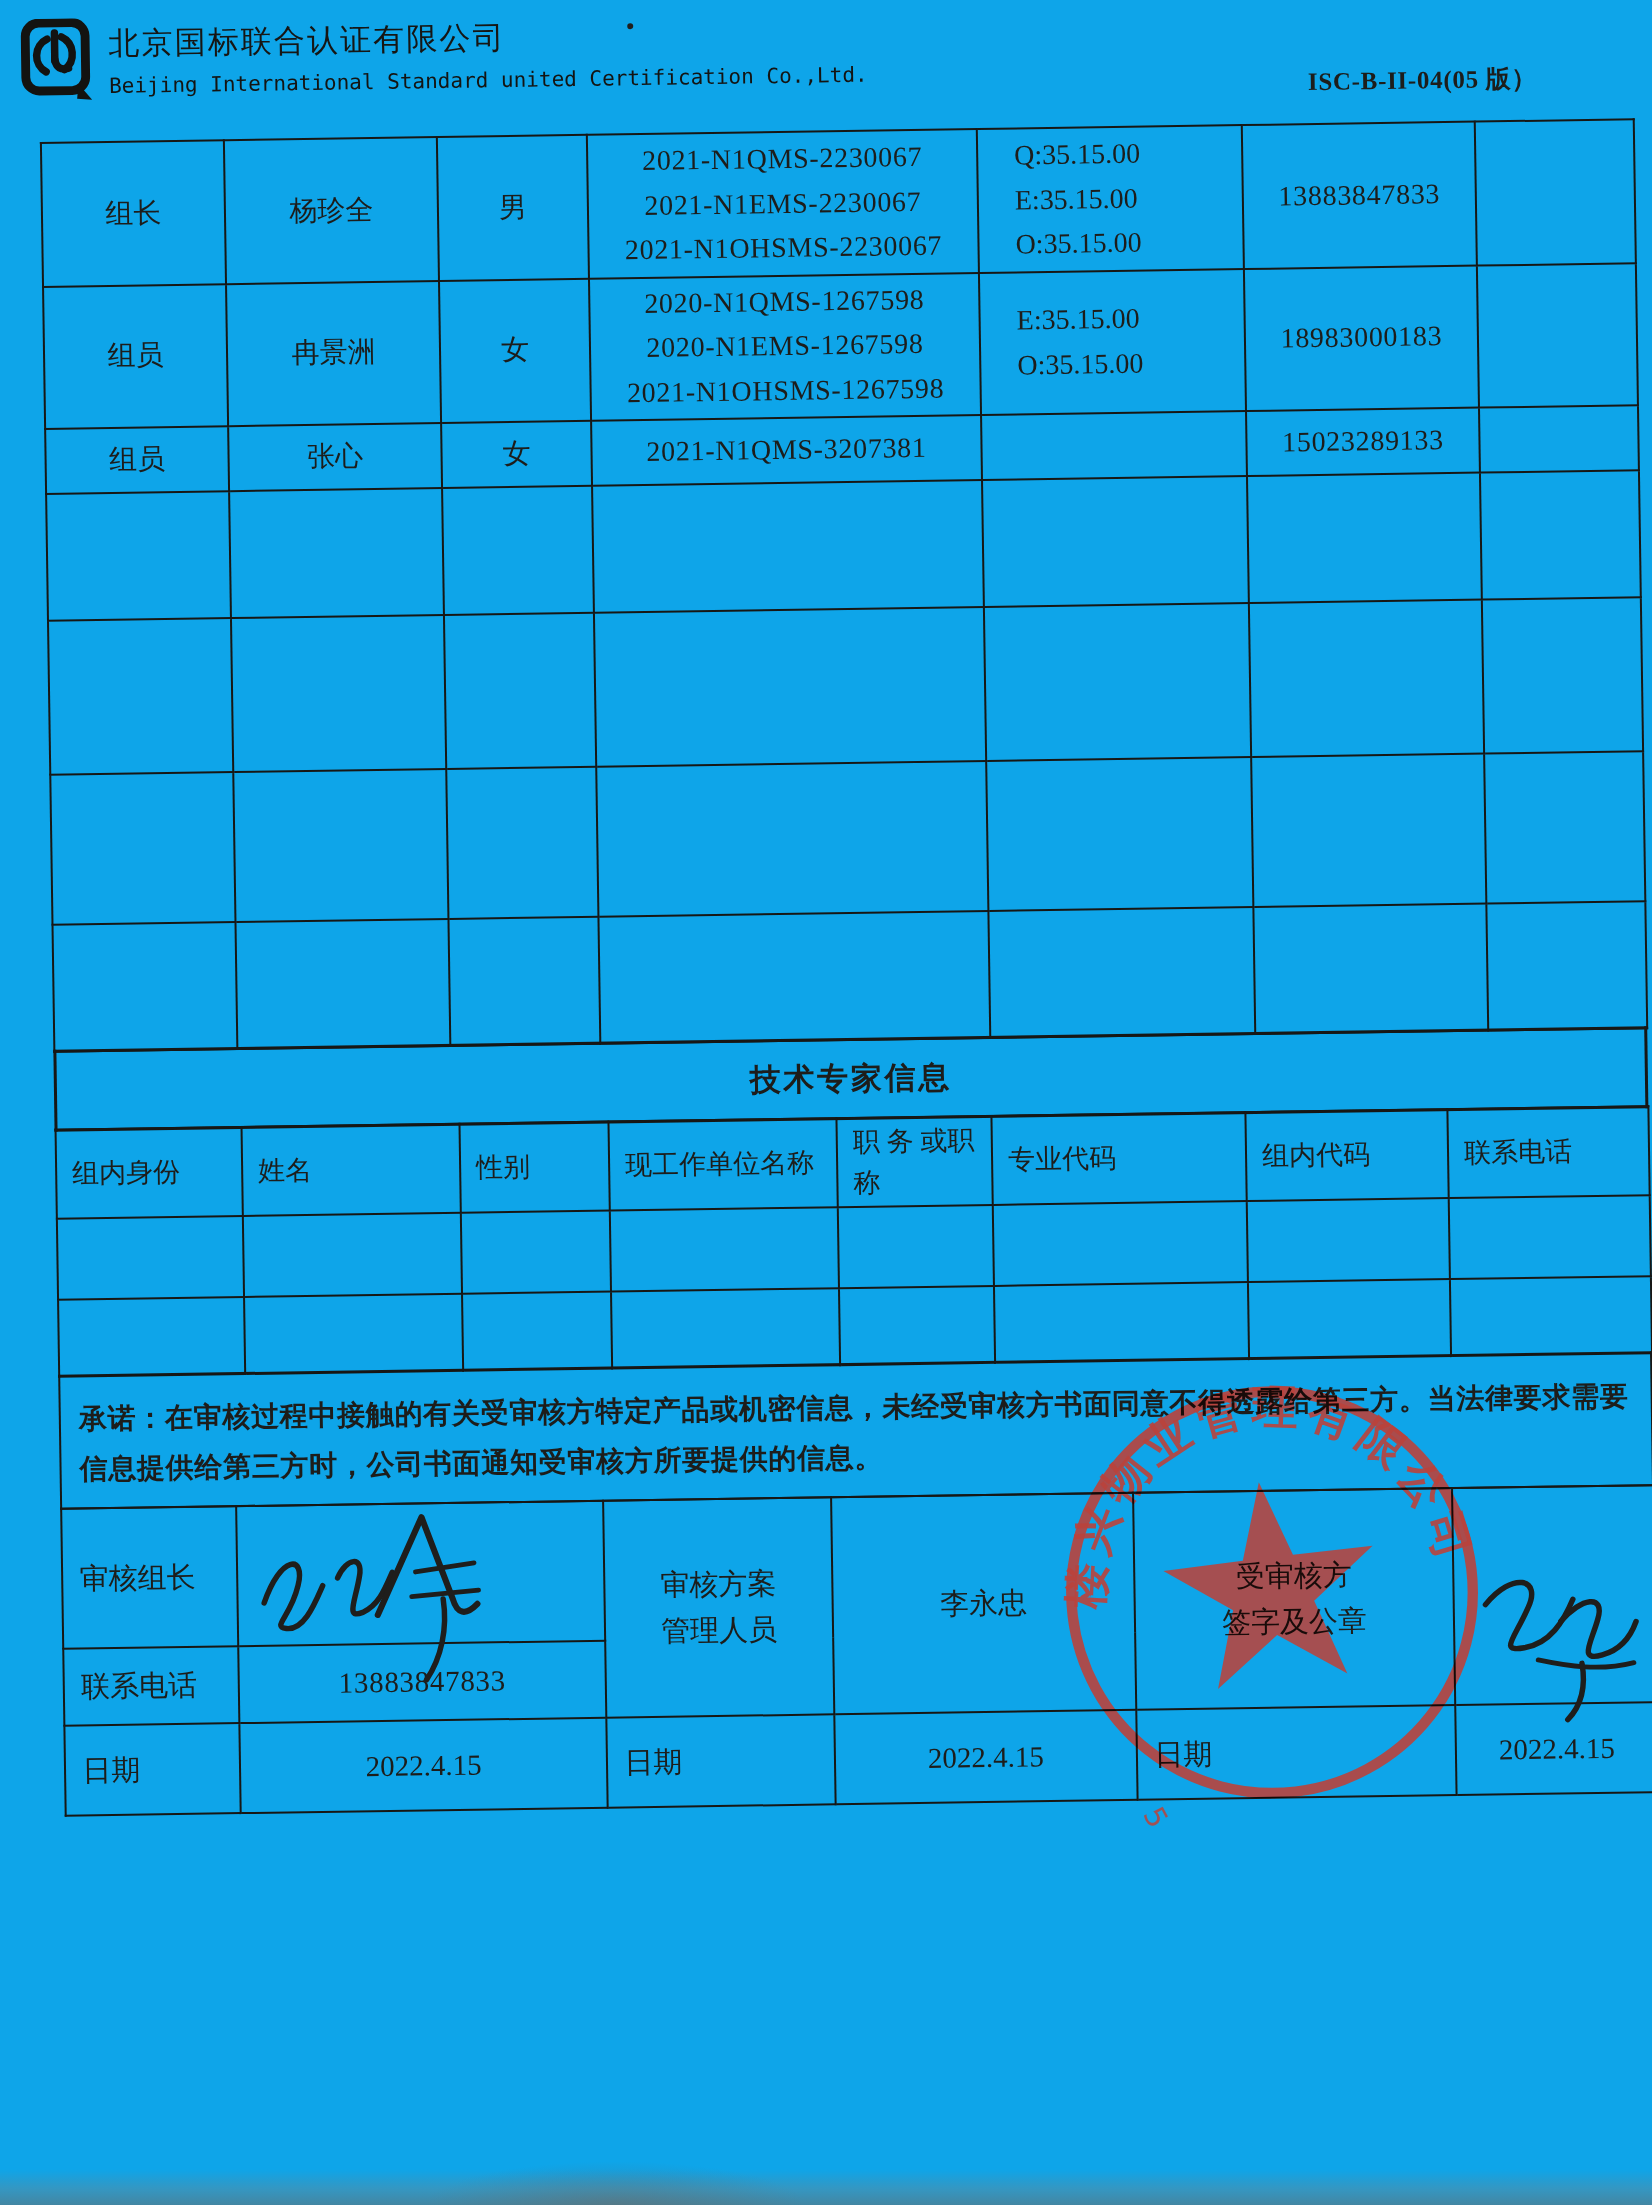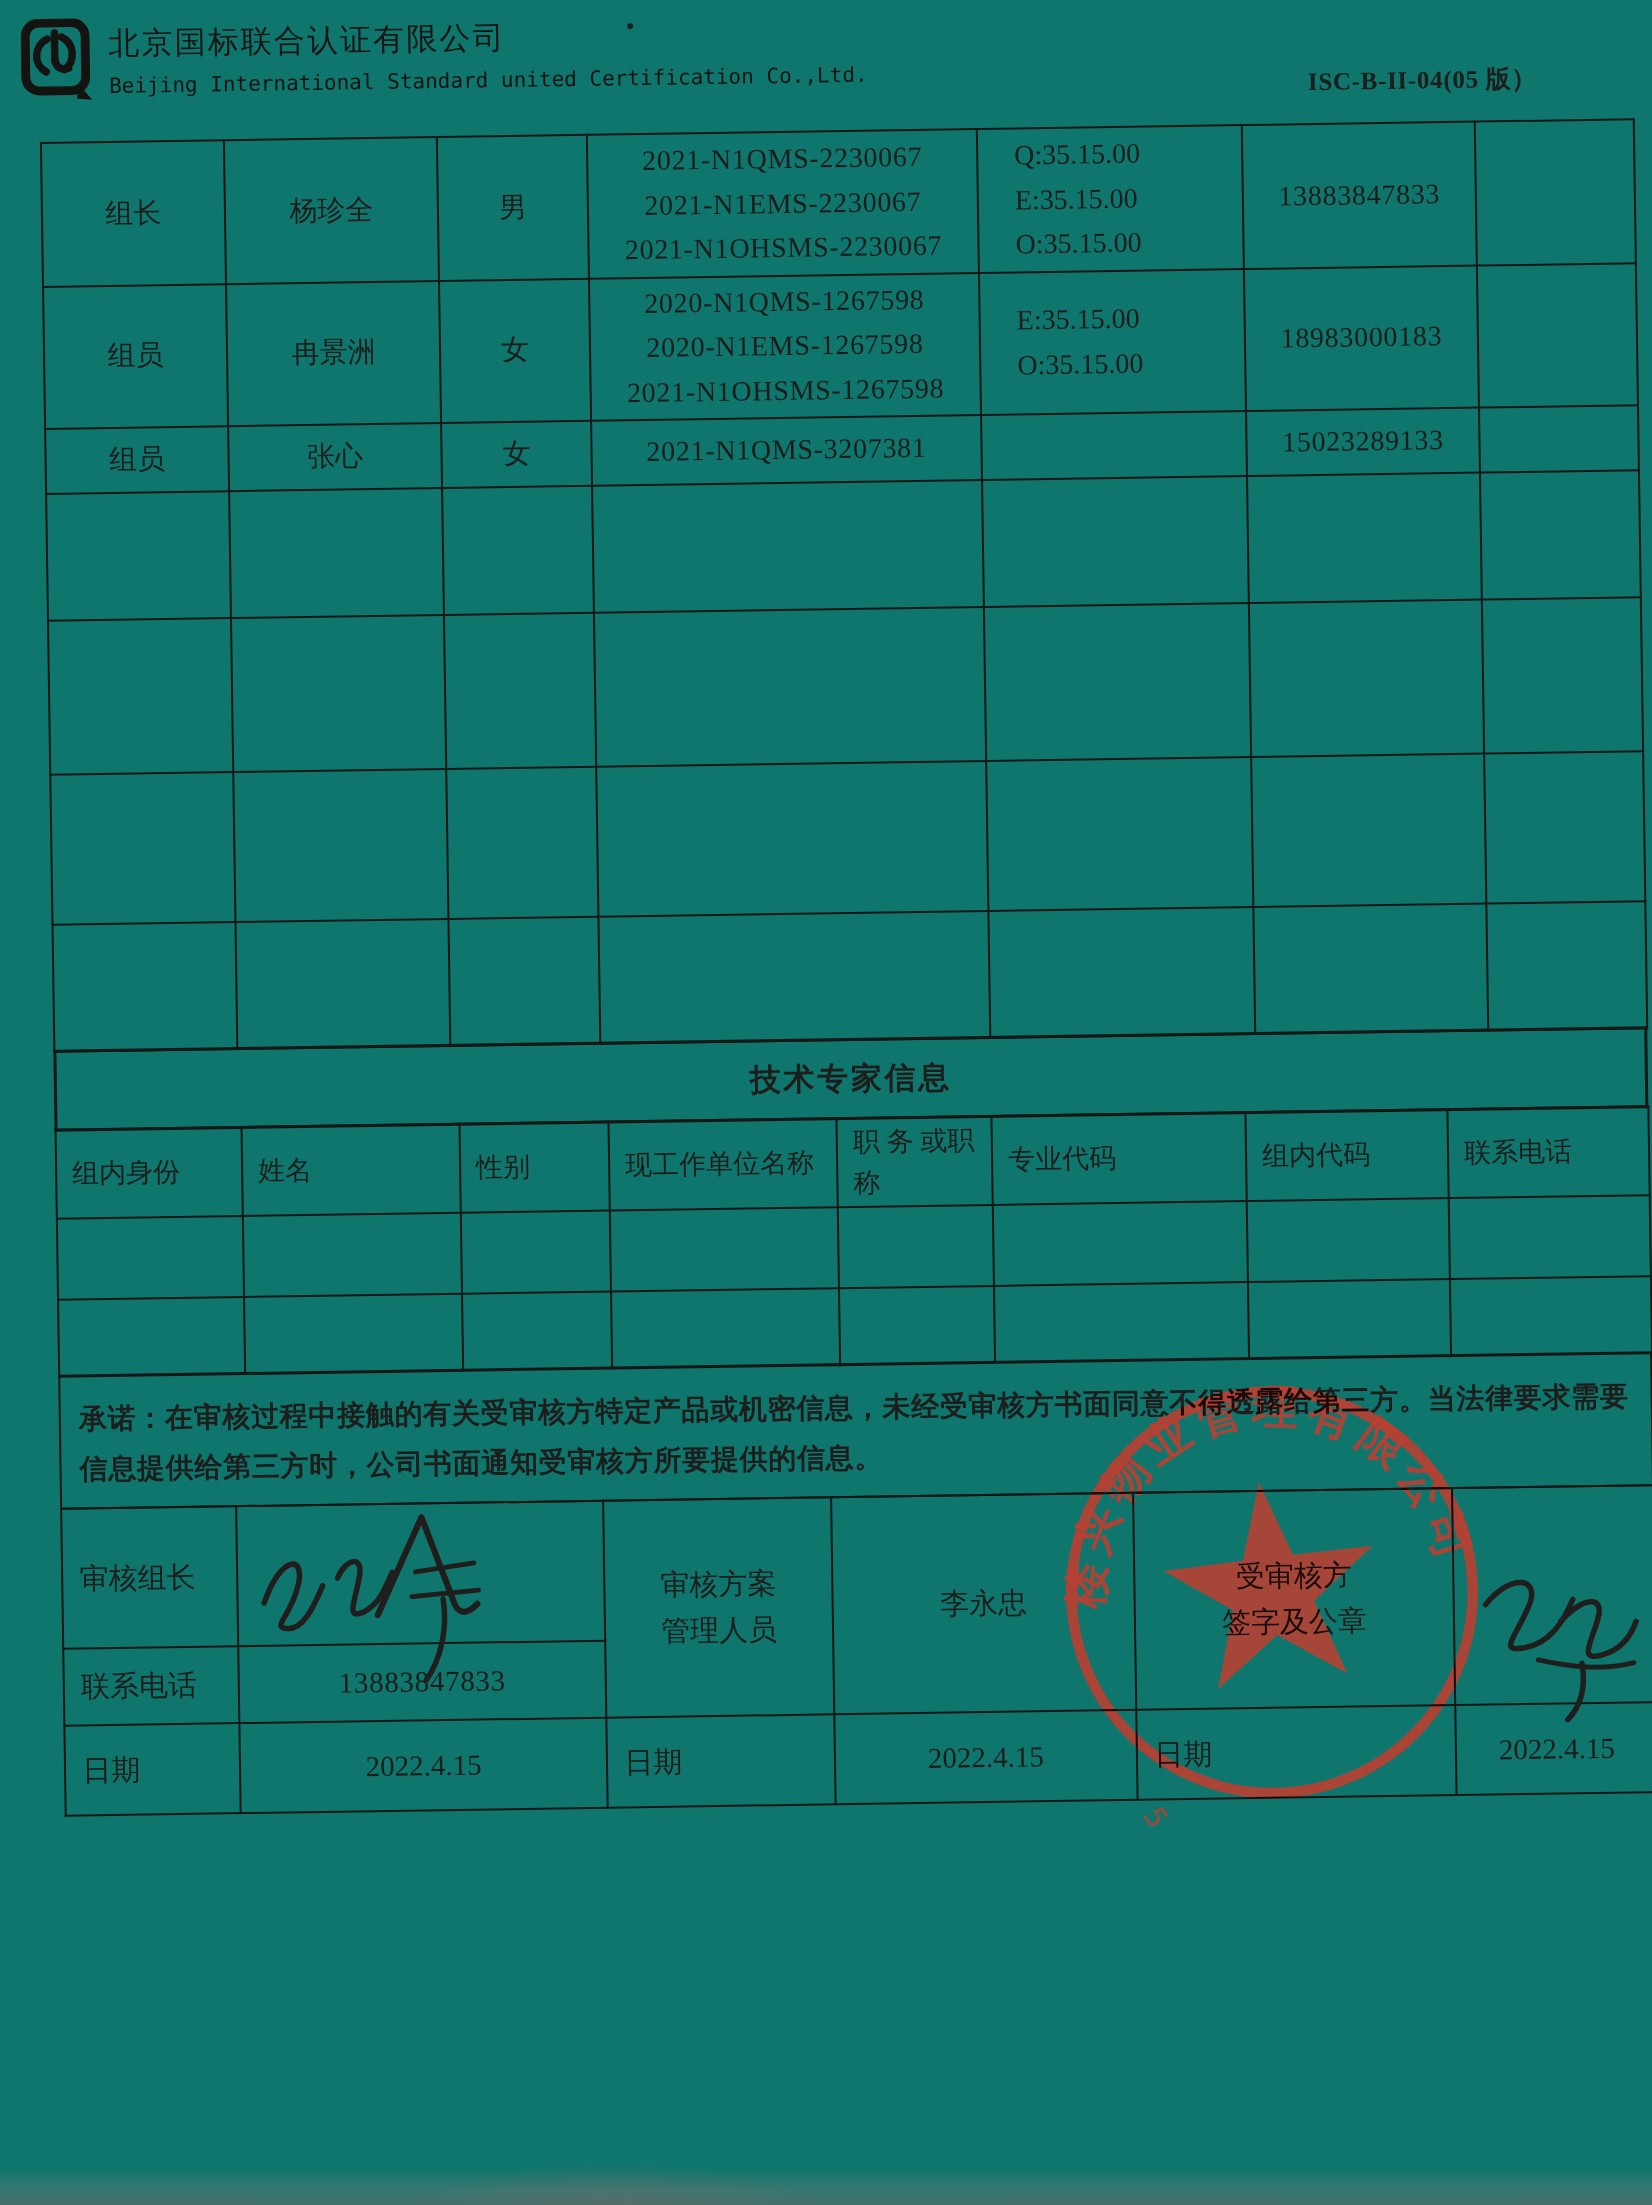--- a/index.html
+++ b/index.html
@@ -1,19 +1,19 @@
 <!DOCTYPE html>
 <html style="font-size:11px"><head>
 <meta charset="utf-8">
 <style>
   html,body{margin:0;padding:0;background:#e8e8e6;}
   .page{
     position:relative;
     width:1653px;height:2205px;
-    background:#0f766e;
+    background:#0ea5e9;
     overflow:hidden;
     font-family:"Liberation Serif","DejaVu Serif",serif;
     color:#1d1d1b;
   }
   .sheet{
     position:absolute;left:23px;top:5.5px;width:1612px;
     transform:rotate(-0.85deg);
     transform-origin:821px 205px;
   }
   

